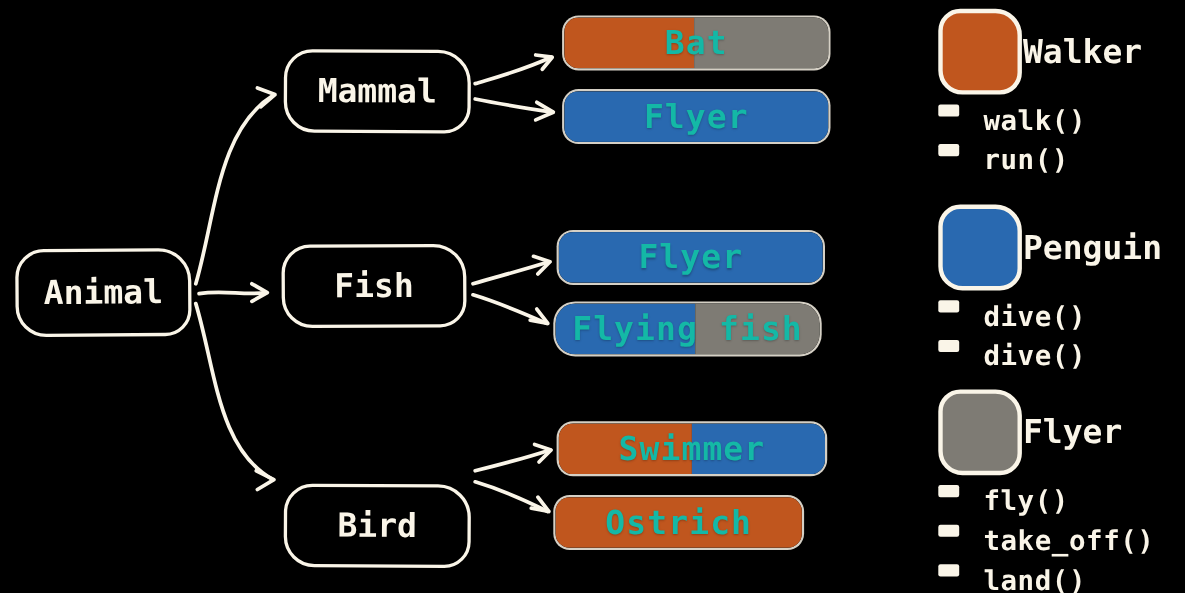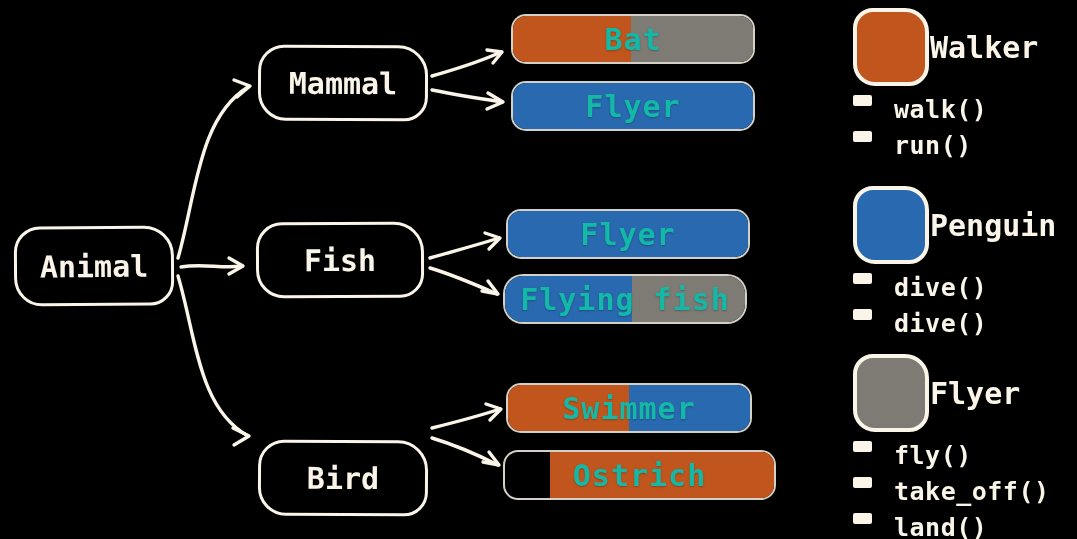--- a/index.html
+++ b/index.html
@@ -156,21 +156,21 @@
     <div class="half" style="flex: 1 1 0%; background-color: rgb(126, 123, 116);"></div>
     <span class="pill-label">Flying fish</span>
   </div>
 
   <div class="pill" style="left:508px; top:385px; width:242px;">
     <div class="half" style="width: 50%; background-color: rgb(192, 86, 30);"></div>
     <div class="half" style="flex: 1 1 0%; background-color: rgb(41, 105, 176);"></div>
     <span class="pill-label">Swimmer</span>
   </div>
 
-  <div class="pill" style="left:505px; top:452px; width:224px;padding-left:45px;">
+  <div class="pill" style="left:505px; top:452px; width:224px;">
     <div class="half" style="flex: 1 1 0%; background-color: rgb(192, 86, 30);"></div>
     <span class="pill-label">Ostrich</span>
   </div>
 
   <div class="legend-block" style="top:8px;">
     <div class="legend-head">
       <div class="legend-swatch" style="background-color: rgb(192, 86, 30);"></div>
       <div class="legend-title">Walker</div>
     </div>
     <div class="legend-methods">

